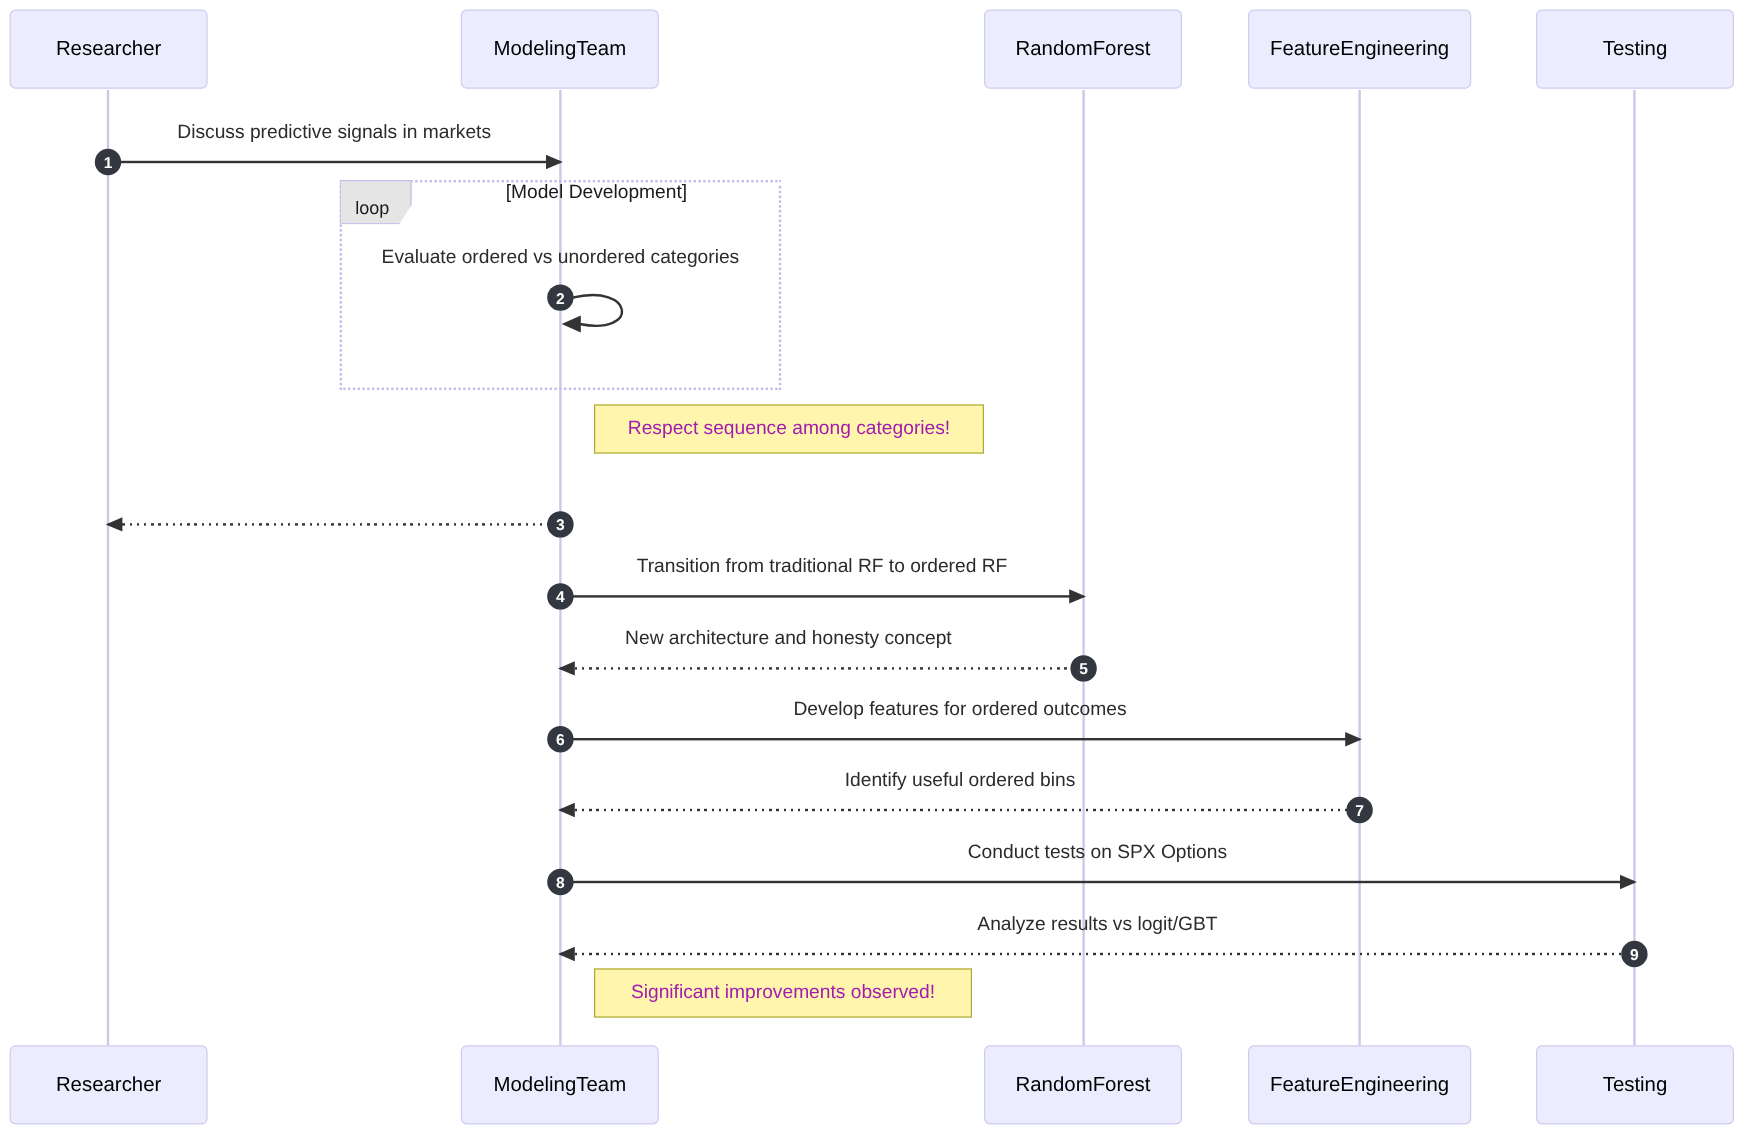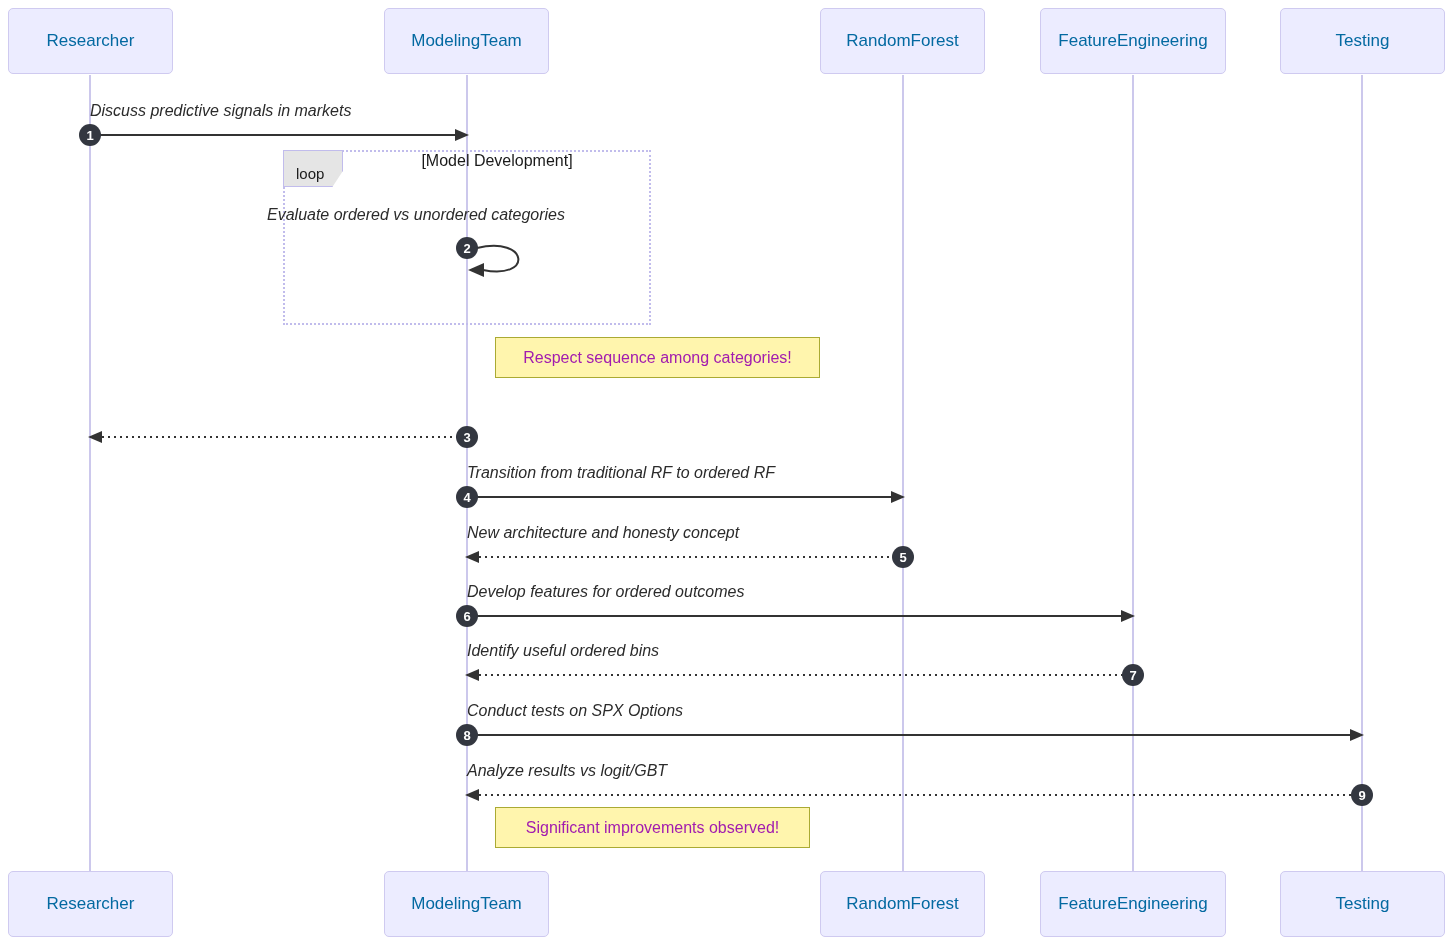--- a/index.html
+++ b/index.html
@@ -2,27 +2,27 @@
 <html><head>
 <meta charset="utf-8">
 <style>
   html,body{margin:0;padding:0;background:#ffffff;}
   #stage{
     position:relative;width:1449px;height:946px;background:#ffffff;overflow:hidden;
     font-family:"Liberation Sans","DejaVu Sans",sans-serif;color:#2b2b2b;
   }
   .actor{
     position:absolute;height:66px;background:#ECECFF;border:1px solid #CFCAF0;border-radius:5px;
-    display:flex;align-items:center;justify-content:center;font-size:17px;color:#0369a1;
+    display:flex;align-items:center;justify-content:center;font-size:17px;color:#000000;
     box-sizing:border-box;
   }
   .lifeline{position:absolute;top:75px;width:2px;height:796px;background:#CCC8EC;}
   .msg-label{
-    position:absolute;height:24px;line-height:24px;font-size:16px;
-    color:#2b2b2b;white-space:nowrap;font-style:italic;
+    position:absolute;height:24px;line-height:24px;text-align:center;font-size:16px;
+    color:#2b2b2b;white-space:nowrap;
   }
   .arrow{position:absolute;height:2px;background:#333333;}
   .arrow.dashed{
     background:repeating-linear-gradient(90deg,#333333 0 2px,transparent 2px 6px);
   }
   .head{position:absolute;width:0;height:0;top:-5px;border-top:6px solid transparent;border-bottom:6px solid transparent;}
   .head.right{right:-2px;border-left:14px solid #333333;}
   .head.left{left:-2px;border-right:14px solid #333333;}
   .badge{
     position:absolute;width:22px;height:22px;border-radius:50%;background:#333740;color:#ffffff;

